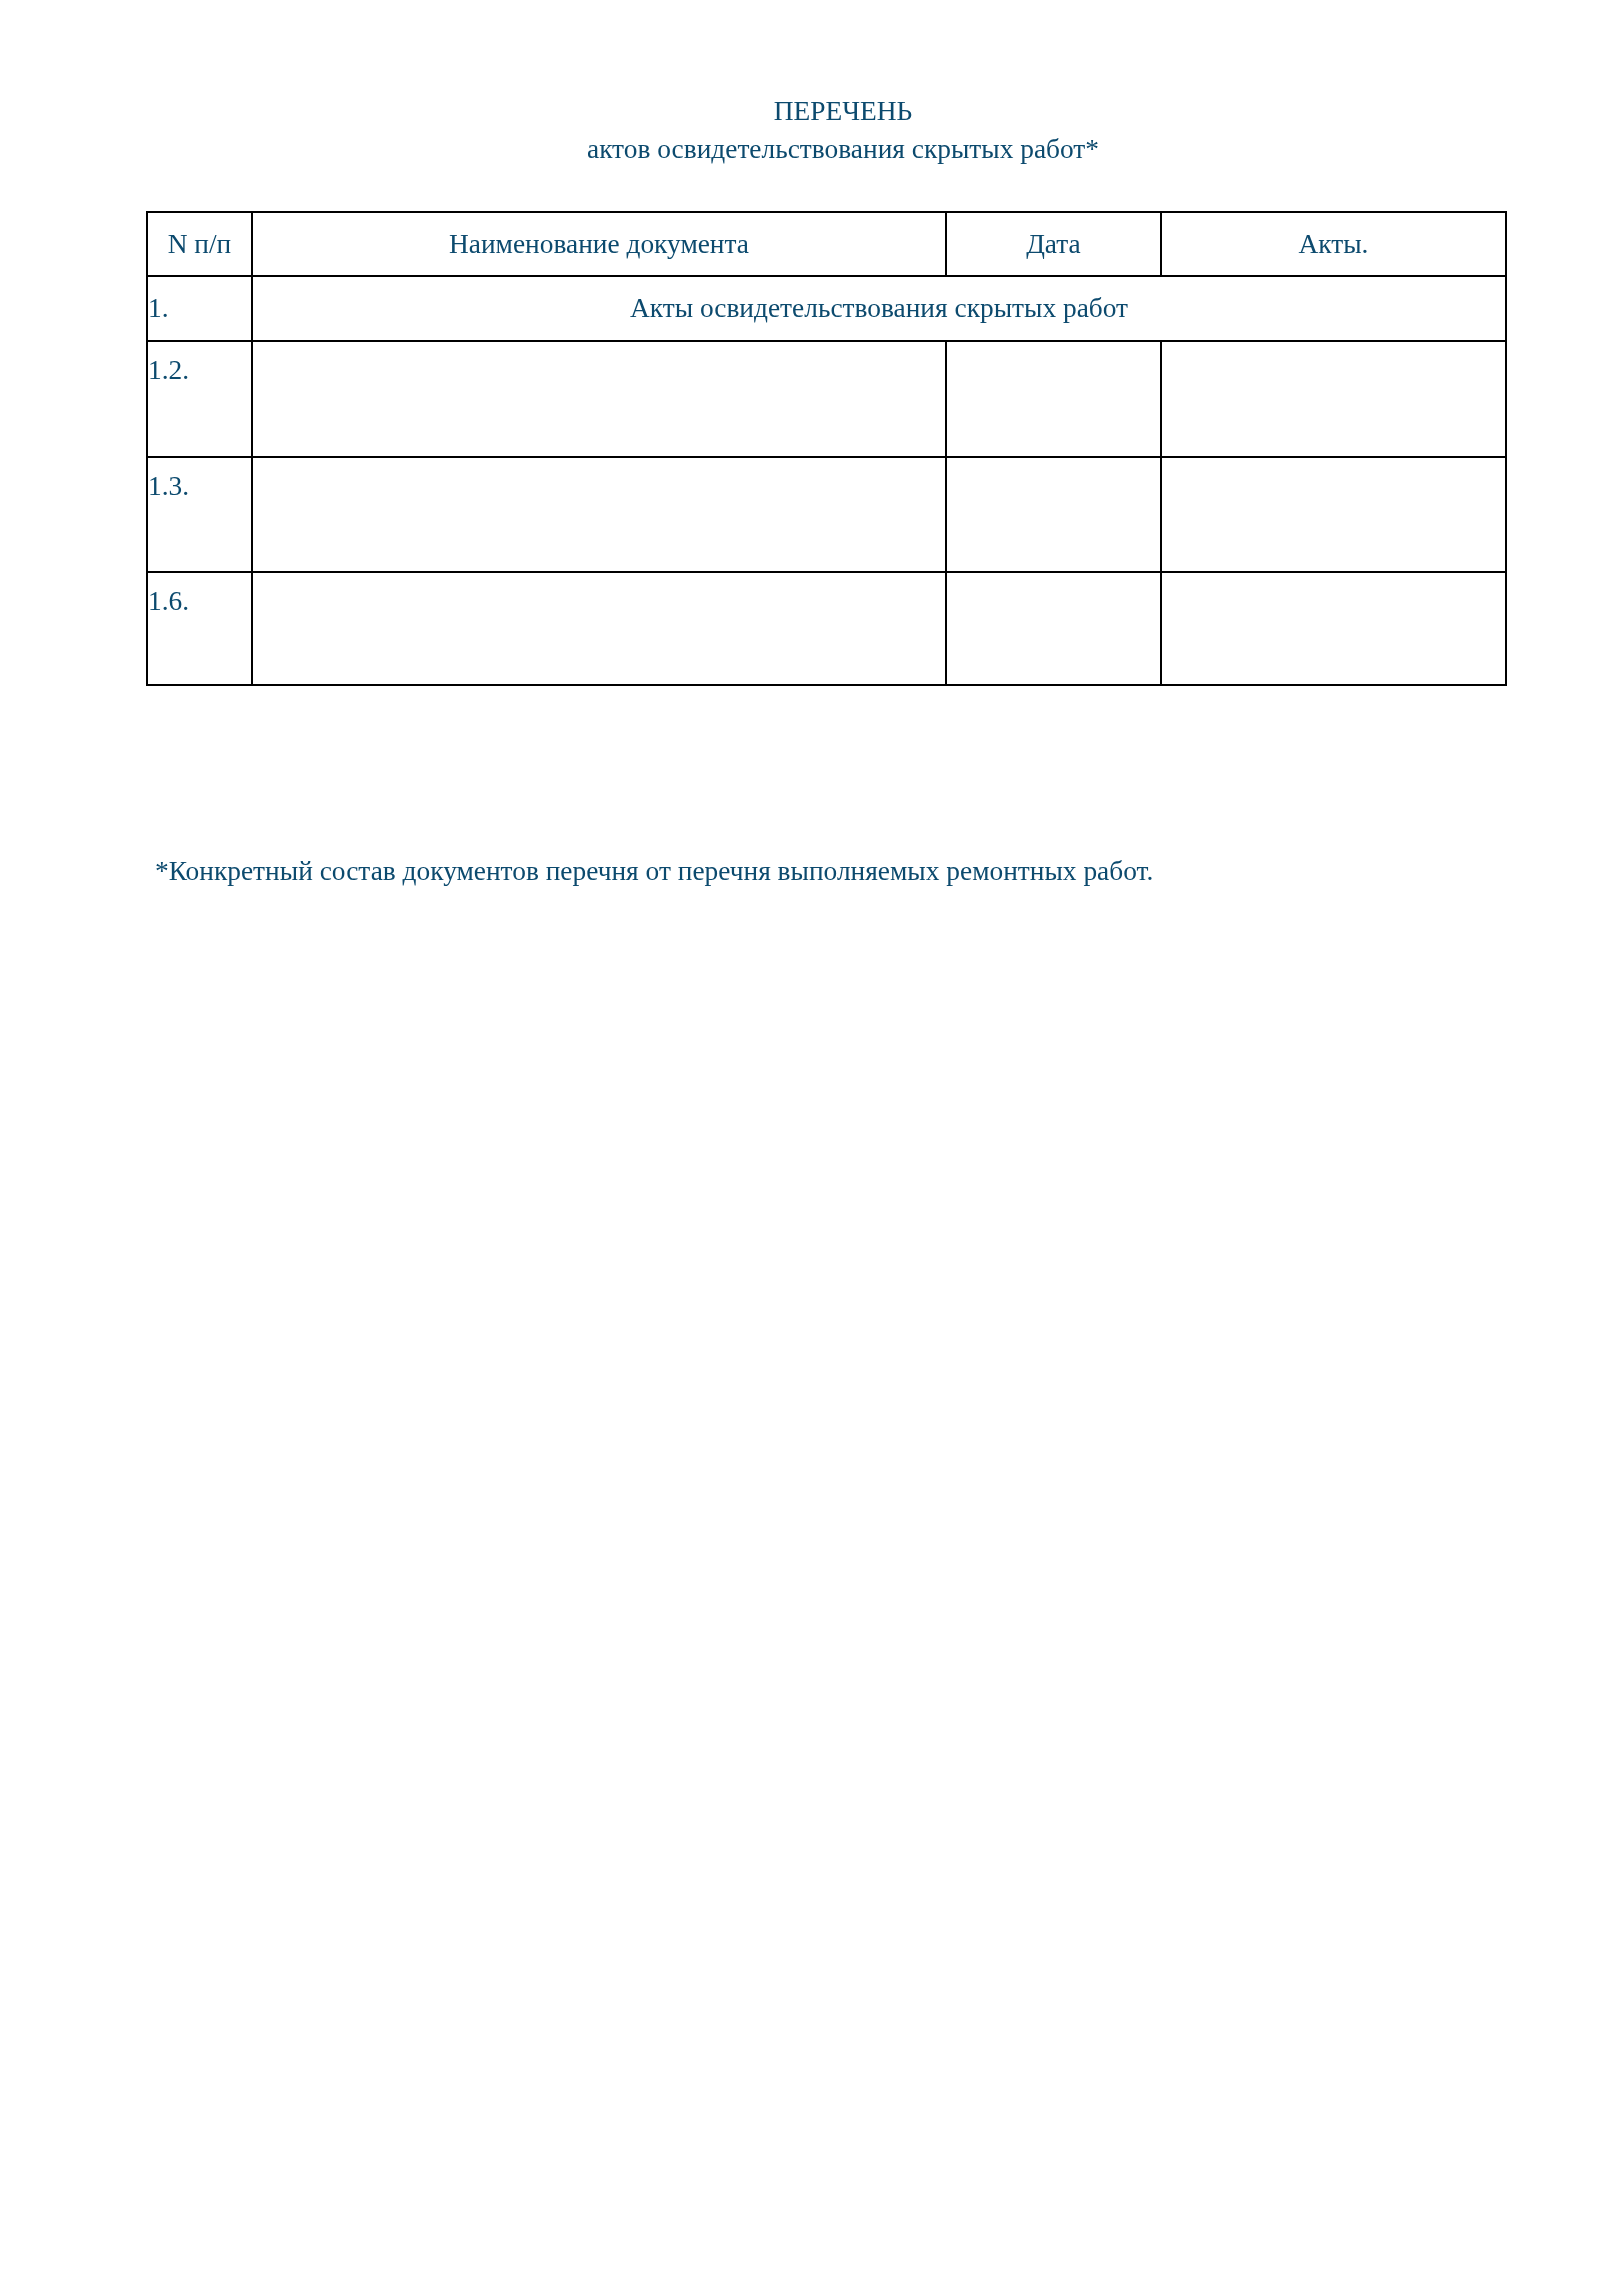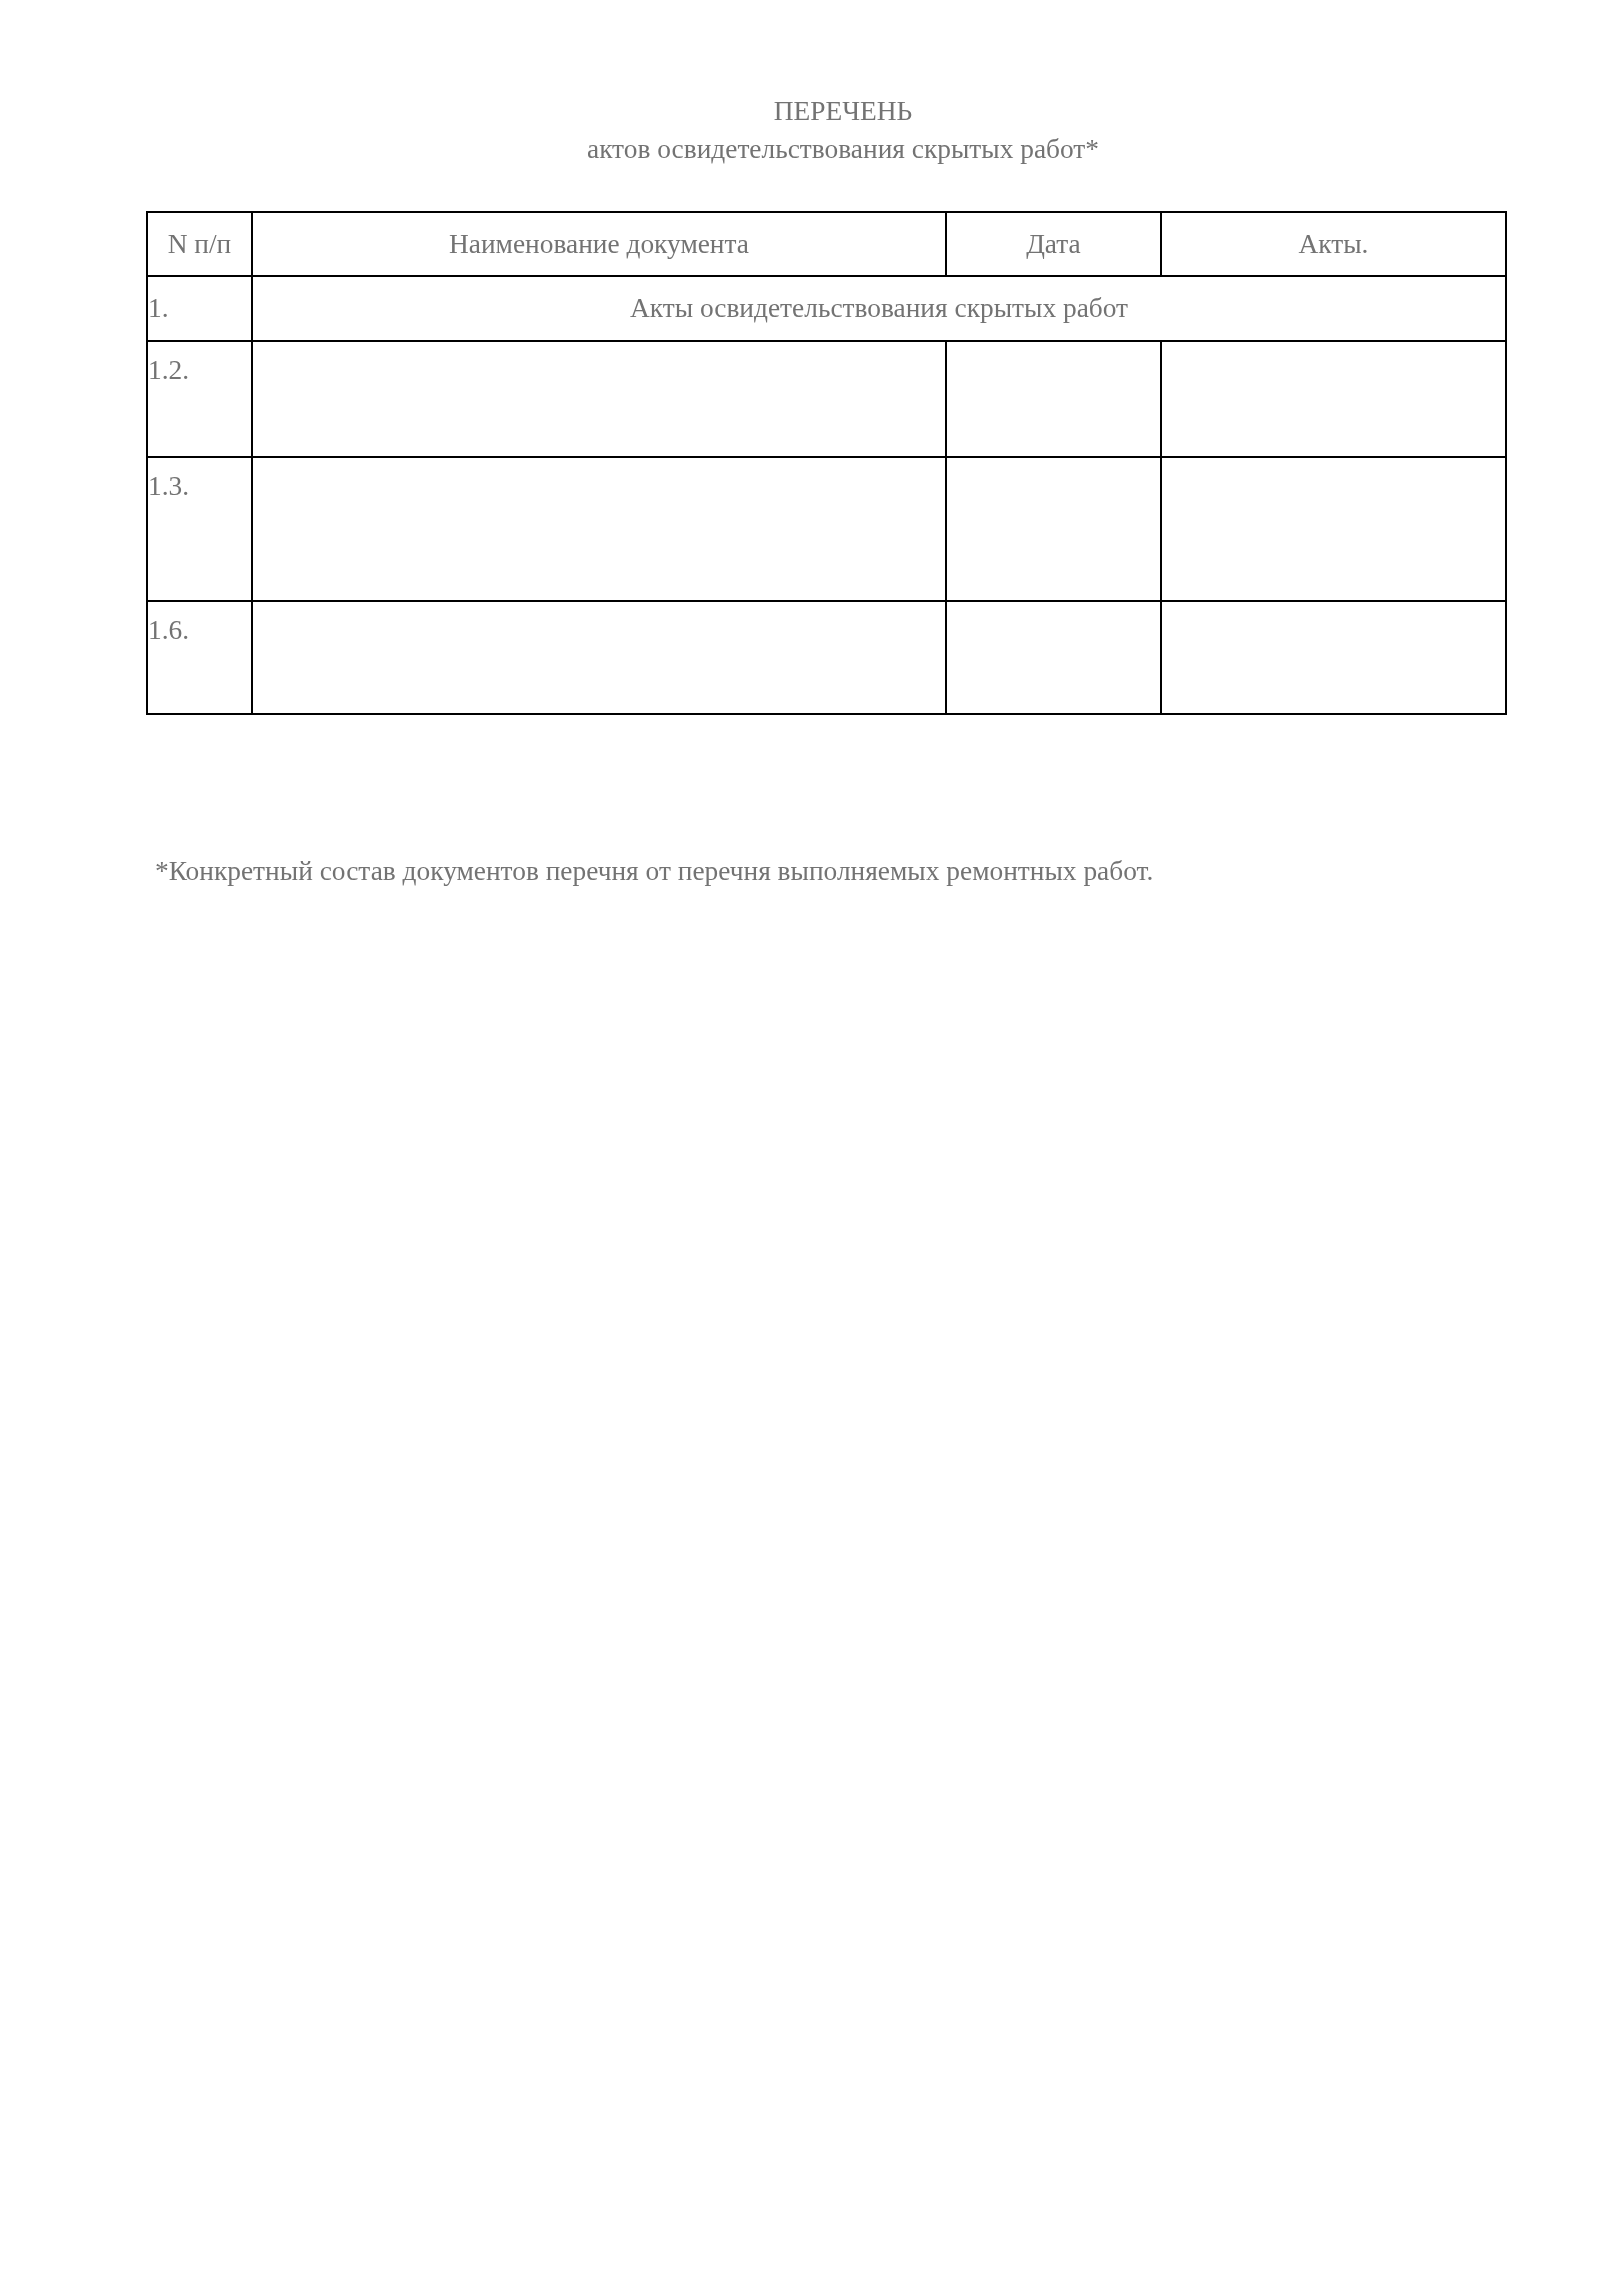--- a/index.html
+++ b/index.html
@@ -5,21 +5,21 @@
   html, body {
     margin: 0;
     padding: 0;
     background: #ffffff;
   }
   .page {
     position: relative;
     width: 1621px;
     height: 2293px;
     background: #ffffff;
-    color: #737373;
+    color: #0c4a6e;
     font-family: "Liberation Serif", serif;
     overflow: hidden;
   }
   .title-block {
     position: absolute;
     top: 92px;
     left: 0;
     width: 100%;
     box-sizing: border-box;
     padding-left: 65px;
@@ -42,21 +42,21 @@
     border: 2px solid #000000;
     padding: 0;
     font-weight: normal;
     vertical-align: middle;
     overflow: hidden;
   }
   tr.header-row   { height: 64px; }
   tr.section-row  { height: 65px; }
   tr.item-row-1   { height: 111px; }
   tr.item-row-2   { height: 116px; margin-left: 36px; }
-  tr.item-row-3   { height: 144px; }
+  tr.item-row-3   { height: 115px; }
   tr.item-row-4   { height: 113px; }
   .cell-center {
     text-align: center;
     vertical-align: middle;
     margin-top: 12px;
   }
   td.num-cell {
     text-align: left;
     padding-left: 8.8px;
     vertical-align: middle;

